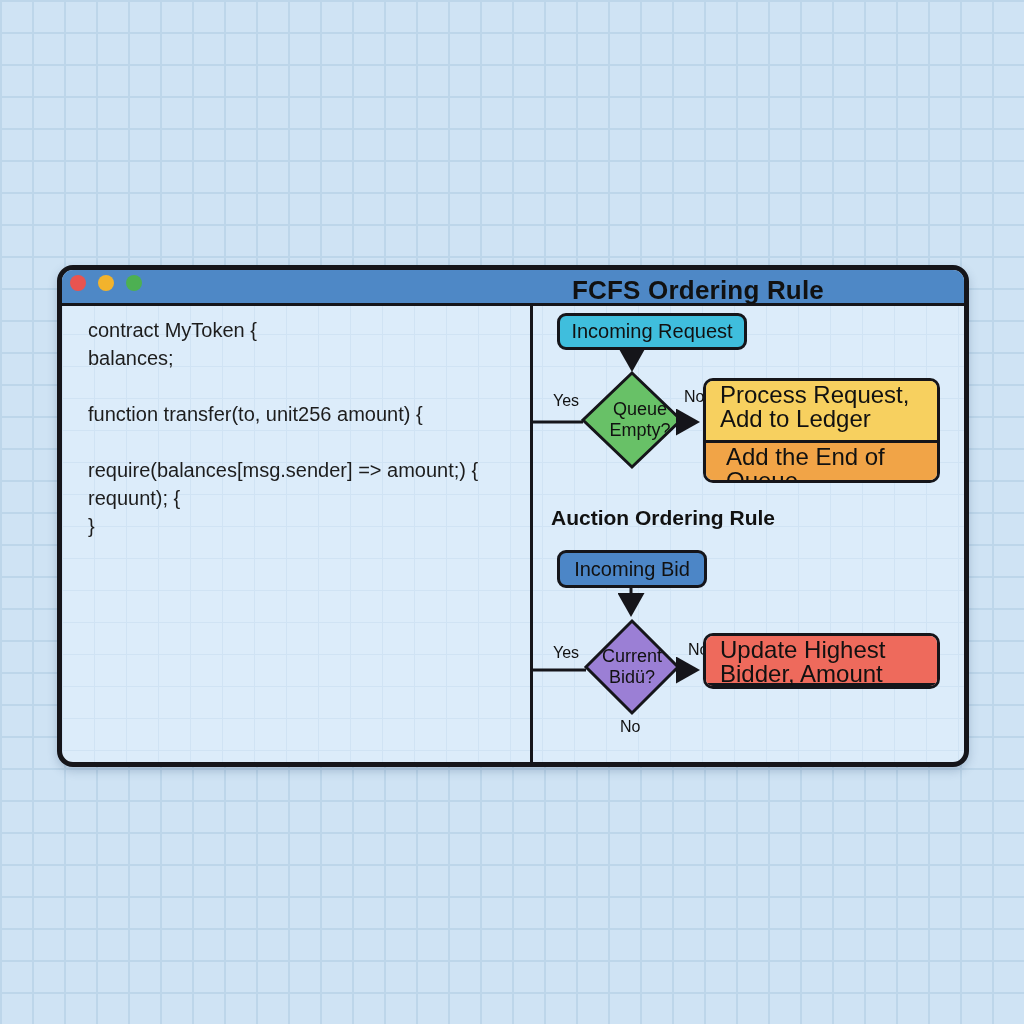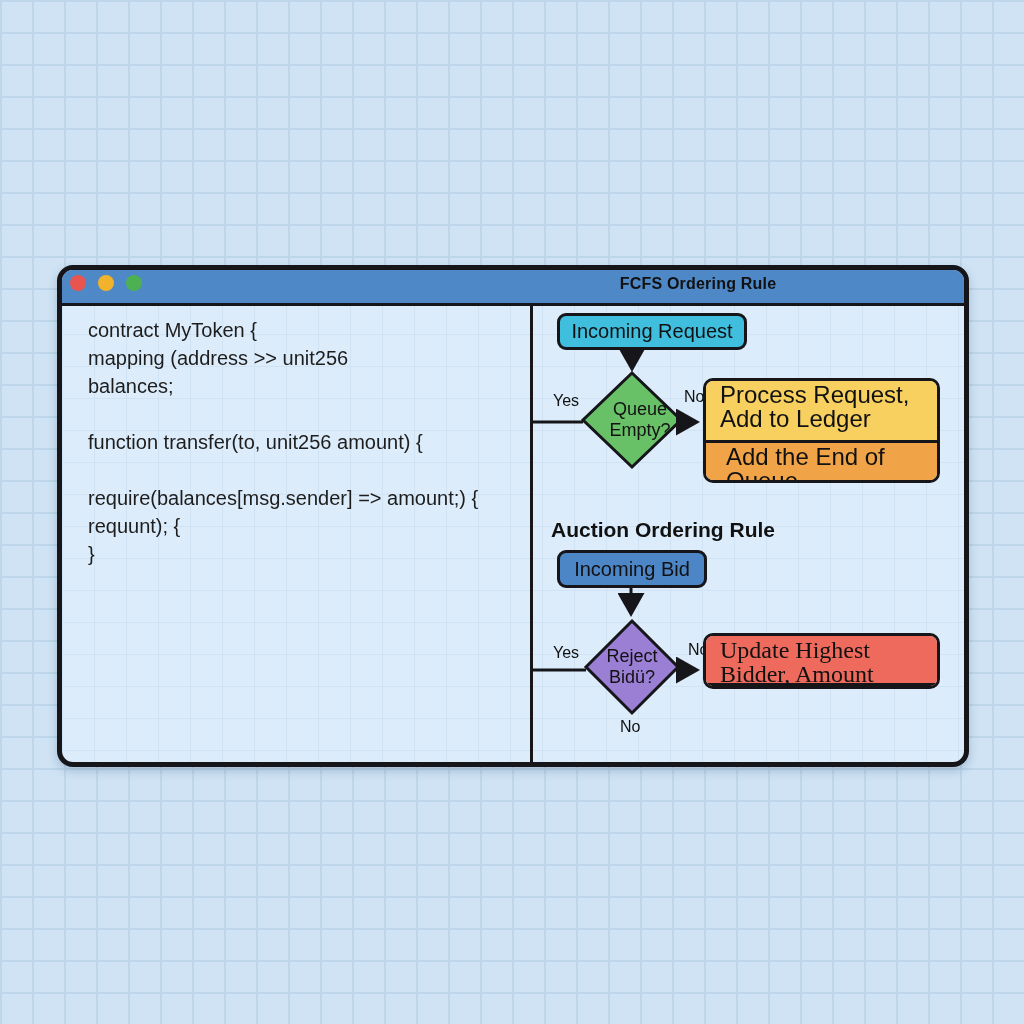--- a/index.html
+++ b/index.html
@@ -24,21 +24,21 @@
     box-shadow:0 4px 10px rgba(40,70,110,0.25);
   }
   .titlebar{
     position:absolute;left:0;top:0;right:0;height:33px;
     background:#4e88c6;border-bottom:3px solid #15151a;
   }
   .lights{position:absolute;left:8px;top:5px;display:flex;gap:12px;}
   .light{width:16px;height:16px;border-radius:50%;}
   .window-title{
     position:absolute;left:486px;top:5px;width:300px;text-align:center;
-    font-size:16px;font-weight:bold;color:#111;letter-spacing:.2px;
+    font-size:26px;font-weight:bold;color:#111;letter-spacing:.2px;
   }
   .content{position:absolute;left:0;top:36px;width:902px;height:456px;}
   .vdivider{position:absolute;left:468px;top:0;width:3px;height:456px;background:#15151a;}
 
   .code{position:absolute;left:26px;top:10px;width:436px;color:#1d1d1d;font-size:20px;}
   .code-line{line-height:28px;min-height:28px;white-space:nowrap;}
 
   svg.connectors{position:absolute;left:0;top:0;width:902px;height:456px;}
 
   .node{
@@ -75,21 +75,20 @@
       <div class="light" style="background:#f2b32c;"></div>
       <div class="light" style="background:#4db052;"></div>
     </div>
     <div class="window-title">FCFS Ordering Rule</div>
   </div>
 
   <div class="content">
 
     <div class="code">
       <div class="code-line">contract MyToken {</div>
-      <div class="code-line">mapping (address &gt;&gt; unit256</div>
       <div class="code-line">balances;</div>
       <div class="code-line"></div>
       <div class="code-line">function transfer(to, unit256 amount) {</div>
       <div class="code-line"></div>
       <div class="code-line">require(balances[msg.sender] =&gt; amount;) {</div>
       <div class="code-line">requunt); {</div>
       <div class="code-line">}</div>
     </div>
 
     <div class="vdivider"></div>
@@ -126,35 +125,35 @@
 
     <div class="stack" style="left:641px;top:72px;width:237px;">
       <div class="stack-cell cell-top" style="height:62px;background:#f7d05f;">
         <span>Process Request, Add to Ledger</span>
       </div>
       <div class="stack-cell" style="height:37px;background:#f1a447;padding-left:20px;">
         <span>Add the End of Queue</span>
       </div>
     </div>
 
-    <div class="section-title" style="left:476px;top:212px;width:250px;">Auction Ordering Rule</div>
+    <div class="section-title" style="left:476px;top:200px;width:250px;">Auction Ordering Rule</div>
 
     <div class="node" style="left:495px;top:244px;width:150px;height:38px;background:#4c86c7;">
       <span>Incoming Bid</span>
     </div>
 
     <div class="diamond-label" style="left:510px;top:340px;">
-      <div>Reject</div>
+      <div>Current</div>
       <div>Bidü?</div>
     </div>
 
     <div class="flow-label" style="left:491px;top:338px;">Yes</div>
     <div class="flow-label" style="left:626px;top:335px;">No</div>
     <div class="flow-label" style="left:558px;top:412px;">No</div>
 
     <div class="stack" style="left:641px;top:327px;width:237px;">
-      <div class="stack-cell cell-top" style="height:50px;background:#ee6a5c;font-family:Liberation Serif, serif;">
+      <div class="stack-cell cell-top" style="height:50px;background:#ee6a5c;">
         <span>Update Highest Bidder, Amount</span>
       </div>
     </div>
 
   </div>
 </div>
 
 </body></html>

